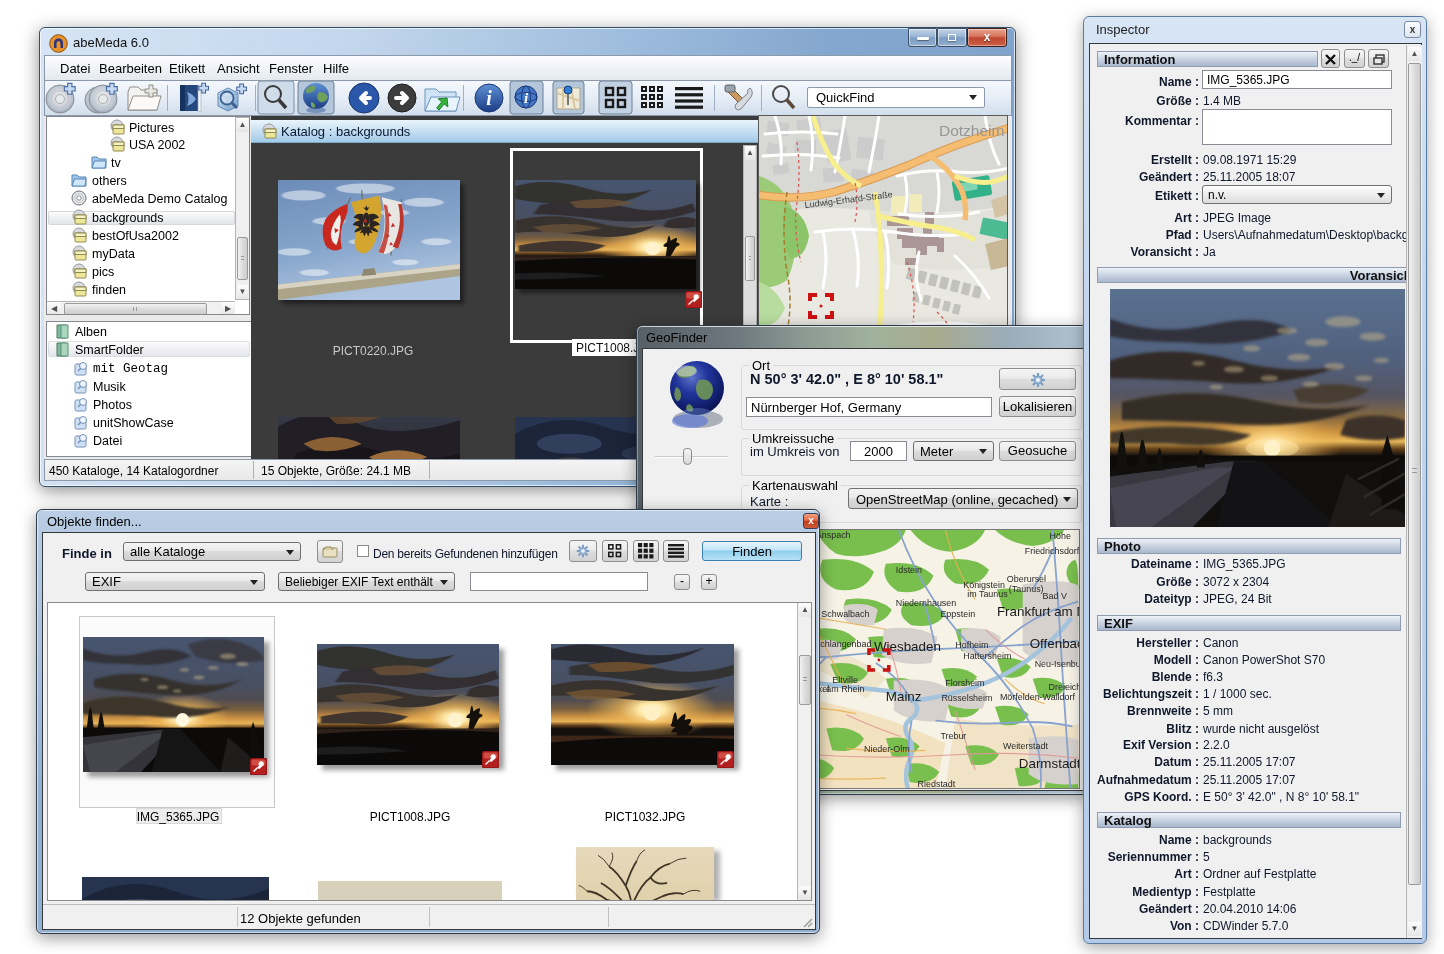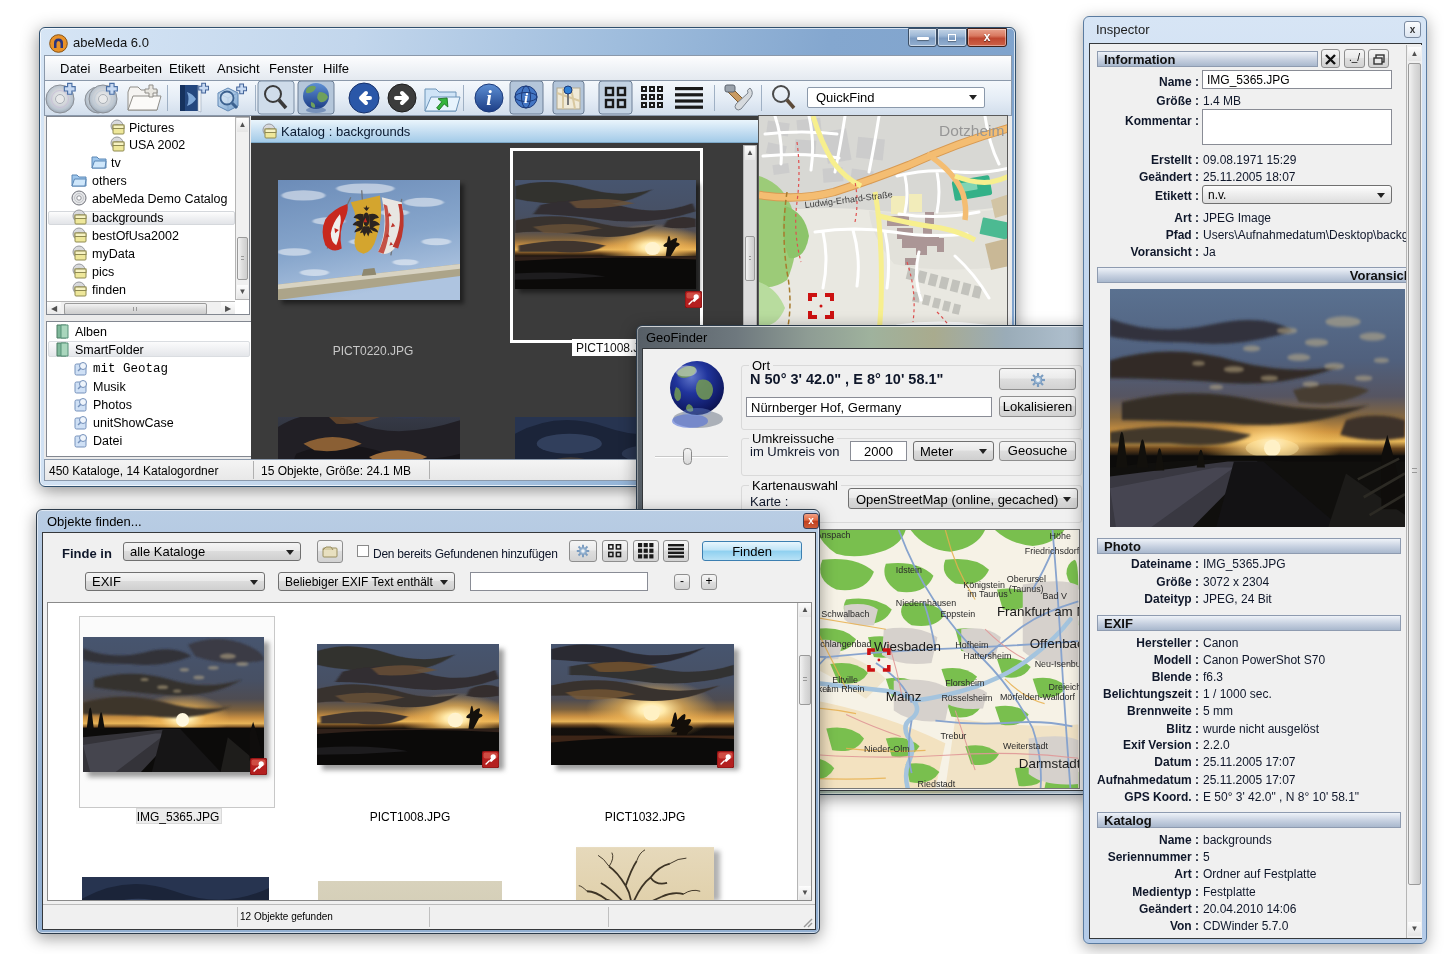--- a/index.html
+++ b/index.html
@@ -988,21 +988,21 @@
 
       <div class="sbv" style="left:749px; top:0px; width:15px; height:297px; border:none; border-left:1px solid #b5b5b5;">
         <div class="sbarrow" style="top:0;">▲</div>
         <div class="sbarrow" style="bottom:0;">▼</div>
         <div class="sbthumb" style="top:52px; height:50px;">
             <div style="position:absolute;left:3px;right:3px;top:21px;border-top:1px solid #999;border-bottom:1px solid #999;height:4px;"></div>
           </div>
       </div>
     </div>
 
-    <div class="abs" style="left:0px; top:371px; width:772px; height:26px; border-top:1px solid #bbb; font-size:10px;">
+    <div class="abs" style="left:0px; top:371px; width:772px; height:26px; border-top:1px solid #bbb; font-size:13px;">
       <div class="abs" style="left:197px; top:6px;">12 Objekte gefunden</div>
       <div class="abs" style="left:194px; top:2px; width:1px; height:20px; background:#c0c0c0;"></div>
       <div class="abs" style="left:386px; top:2px; width:1px; height:20px; background:#c0c0c0;"></div>
       <div class="abs" style="left:565px; top:2px; width:1px; height:20px; background:#c0c0c0;"></div>
       <svg class="abs" style="right:2px; bottom:2px;" width="11" height="11">
           <g stroke="#9a9a9a" stroke-width="1.4">
             <line x1="10" y1="2" x2="2" y2="10"></line>
             <line x1="10" y1="6" x2="6" y2="10"></line>
             <line x1="10" y1="10" x2="10" y2="10"></line>
           </g>

